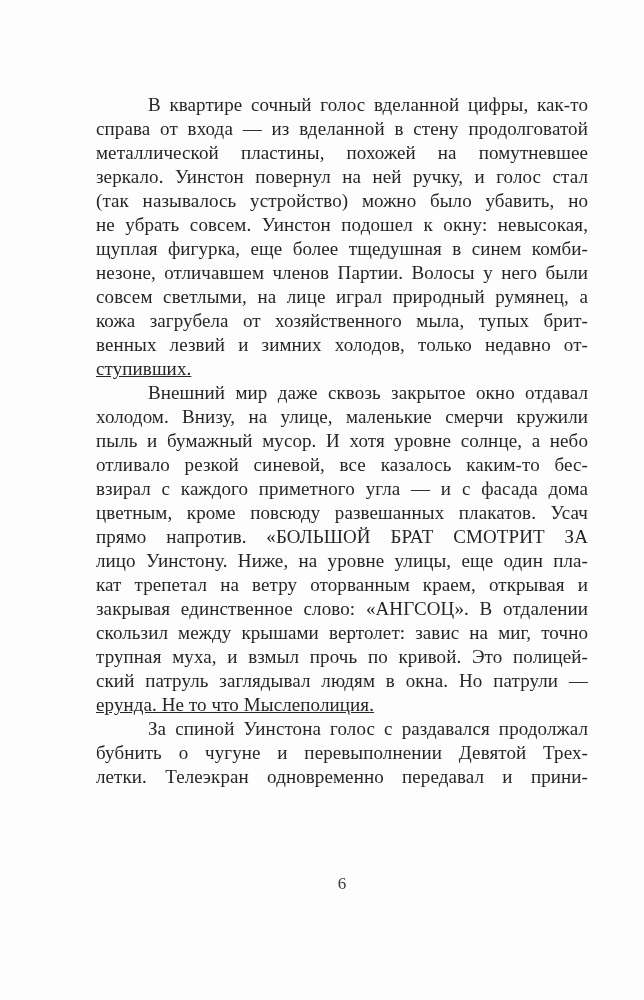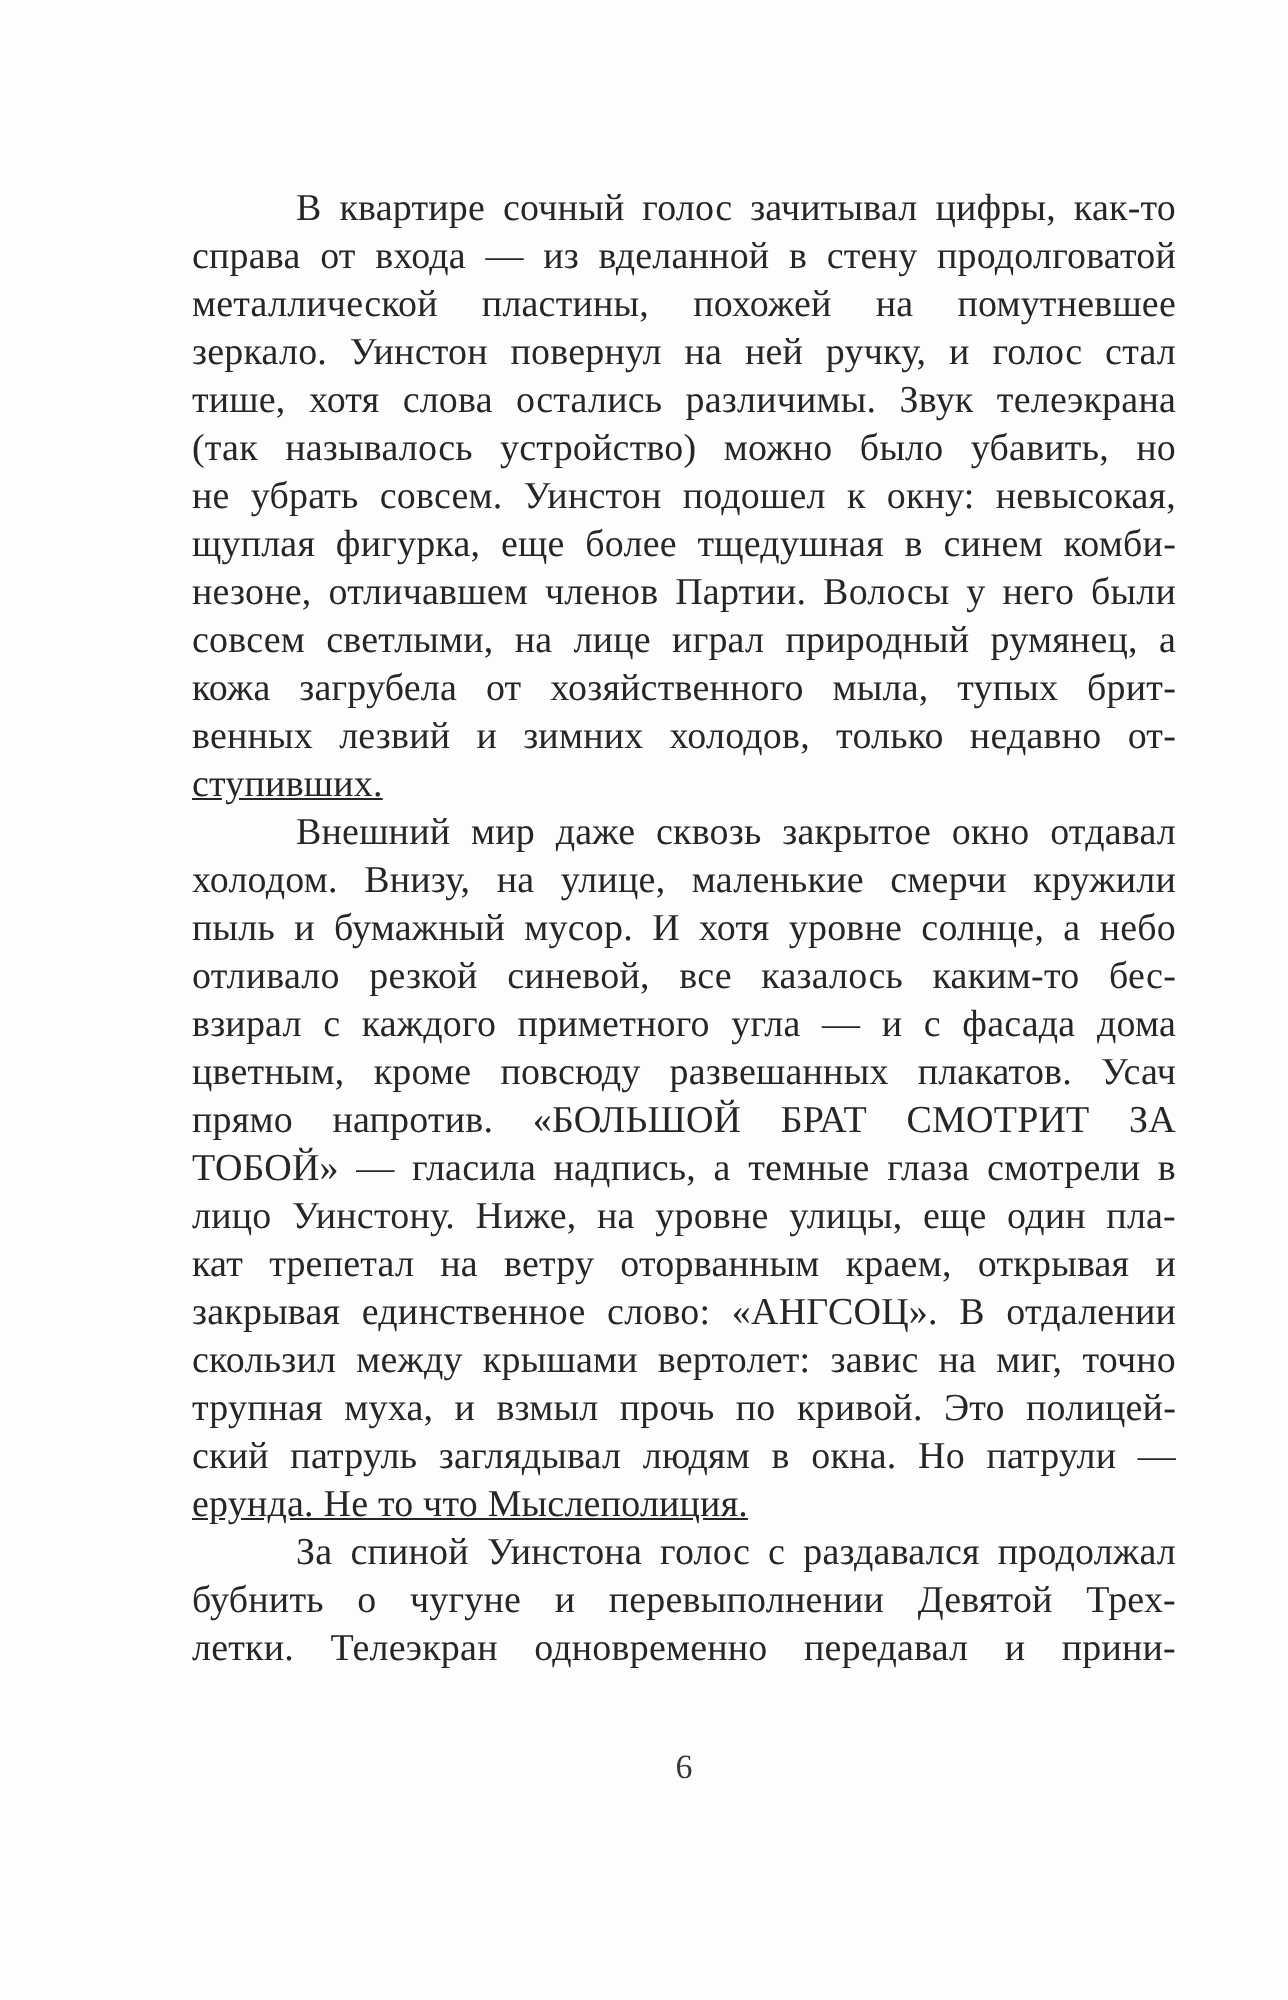--- a/index.html
+++ b/index.html
@@ -57,43 +57,41 @@
     line-height: 24px;
     color: #3a3a3a;
   }
 </style>
 </head>
 <body>
 
 <div class="book-page">
   <div class="text-block">
       <div class="para">
-        <div class="line indent">В квартире сочный голос зачитывал цифры, как-то</div>
+        <div class="line indent">В квартире сочный голос вделанной цифры, как-то</div>
         <div class="line">справа от входа — из вделанной в стену продолговатой</div>
         <div class="line">металлической пластины, похожей на помутневшее</div>
         <div class="line">зеркало. Уинстон повернул на ней ручку, и голос стал</div>
-        <div class="line">тише, хотя слова остались различимы. Звук телеэкрана</div>
         <div class="line">(так называлось устройство) можно было убавить, но</div>
         <div class="line">не убрать совсем. Уинстон подошел к окну: невысокая,</div>
         <div class="line">щуплая фигурка, еще более тщедушная в синем комби-</div>
         <div class="line">незоне, отличавшем членов Партии. Волосы у него были</div>
         <div class="line">совсем светлыми, на лице играл природный румянец, а</div>
         <div class="line">кожа загрубела от хозяйственного мыла, тупых брит-</div>
         <div class="line">венных лезвий и зимних холодов, только недавно от-</div>
         <div class="line endline">ступивших.</div>
       </div>
       <div class="para">
         <div class="line indent">Внешний мир даже сквозь закрытое окно отдавал</div>
         <div class="line">холодом. Внизу, на улице, маленькие смерчи кружили</div>
         <div class="line">пыль и бумажный мусор. И хотя уровне солнце, а небо</div>
         <div class="line">отливало резкой синевой, все казалось каким-то бес-</div>
         <div class="line">взирал с каждого приметного угла — и с фасада дома</div>
         <div class="line">цветным, кроме повсюду развешанных плакатов. Усач</div>
         <div class="line">прямо напротив. «БОЛЬШОЙ БРАТ СМОТРИТ ЗА</div>
-        <div class="line">ТОБОЙ» — гласила надпись, а темные глаза смотрели в</div>
         <div class="line">лицо Уинстону. Ниже, на уровне улицы, еще один пла-</div>
         <div class="line">кат трепетал на ветру оторванным краем, открывая и</div>
         <div class="line">закрывая единственное слово: «АНГСОЦ». В отдалении</div>
         <div class="line">скользил между крышами вертолет: завис на миг, точно</div>
         <div class="line">трупная муха, и взмыл прочь по кривой. Это полицей-</div>
         <div class="line">ский патруль заглядывал людям в окна. Но патрули —</div>
         <div class="line endline">ерунда. Не то что Мыслеполиция.</div>
       </div>
       <div class="para">
         <div class="line indent">За спиной Уинстона голос с раздавался продолжал</div>

